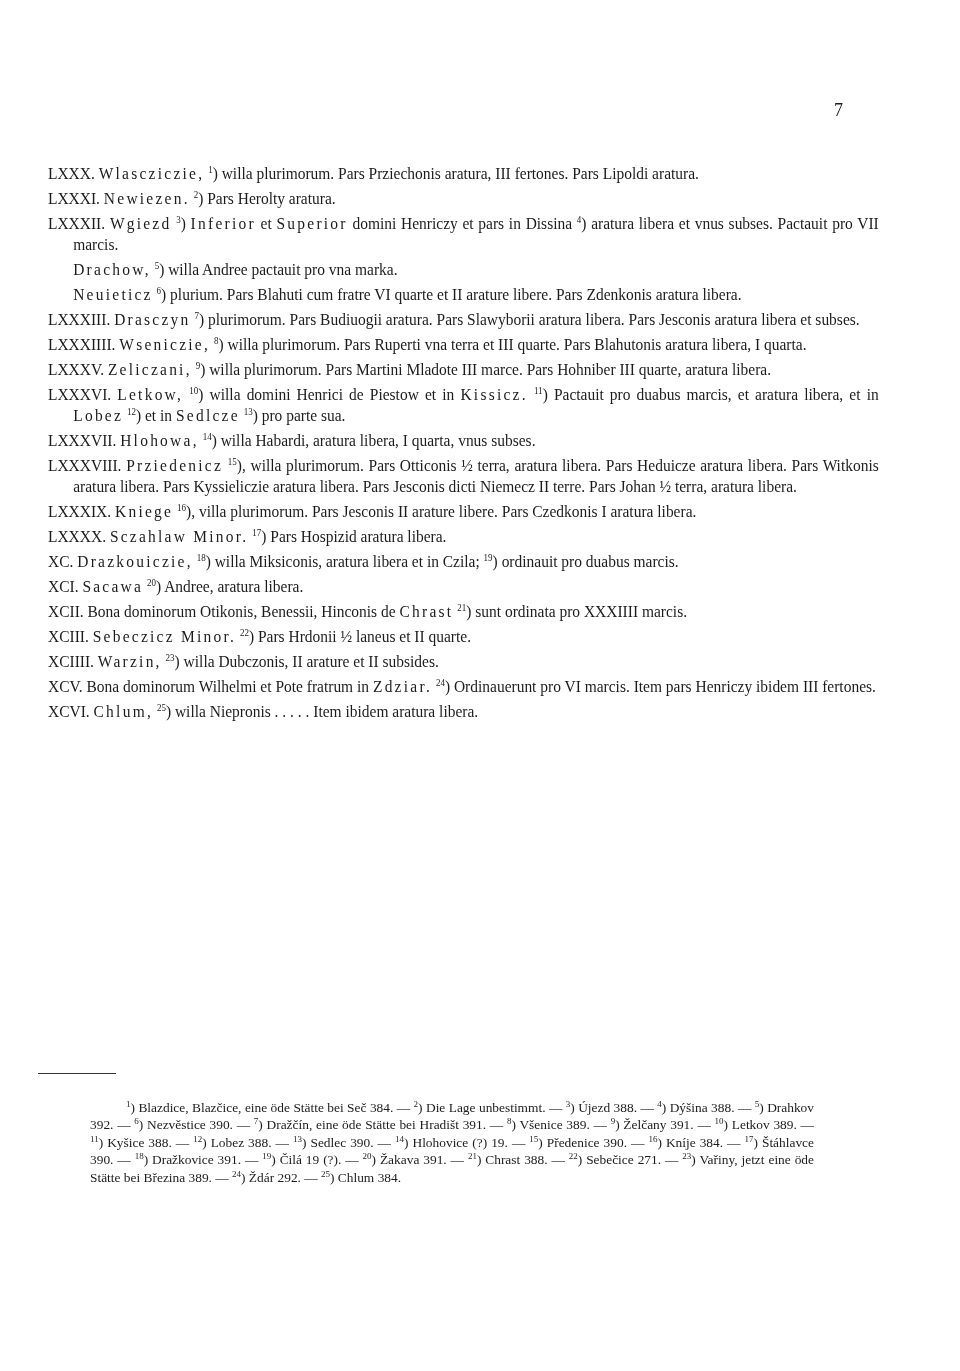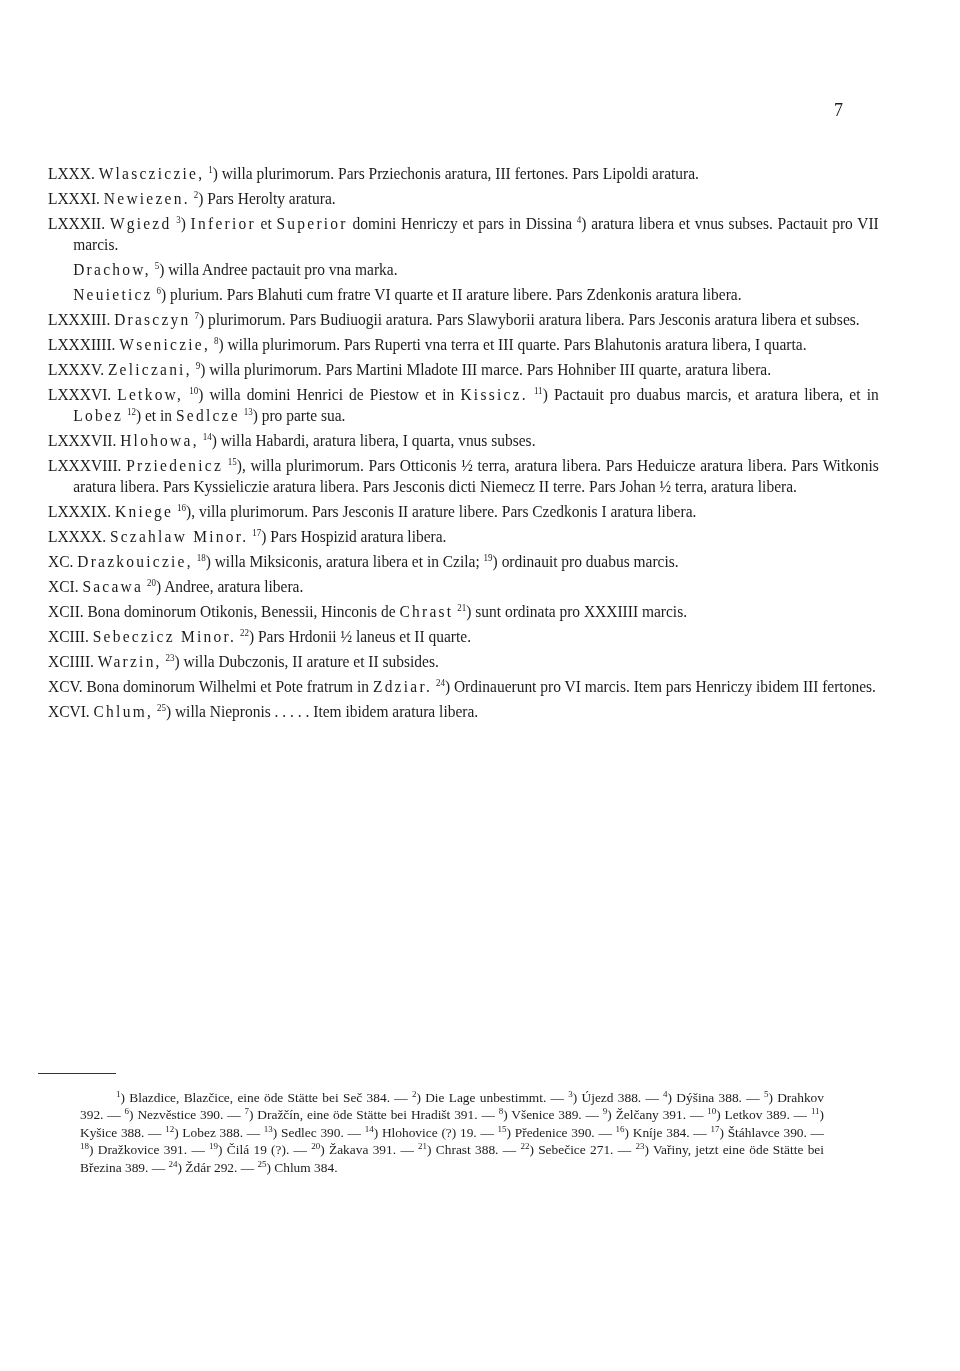--- a/index.html
+++ b/index.html
@@ -30,21 +30,21 @@
   .spaced { letter-spacing: 2.5px; }
   .sup { font-size: 10px; vertical-align: 6px; line-height: 0; }
   .rule {
     position: absolute; left: 38px; top: 1073px; width: 78px; height: 1px;
     background: #333;
   }
   .footnotes {
     position: absolute; left: 80px; top: 1089px; width: 744px;
     font-size: 13.4px; line-height: 17.4px; text-align: justify;
   }
-  .footnotes p { margin: 0; }
+  .footnotes p { margin: 10px; }
   .footnotes .fsup { font-size: 9px; vertical-align: 5px; line-height: 0; }
   .fn-first { text-indent: 36px; }
 </style>
 </head>
 <body>
 
 <div>
   <div class="page-number">7</div>
 
   <div class="entries" id="entries">

